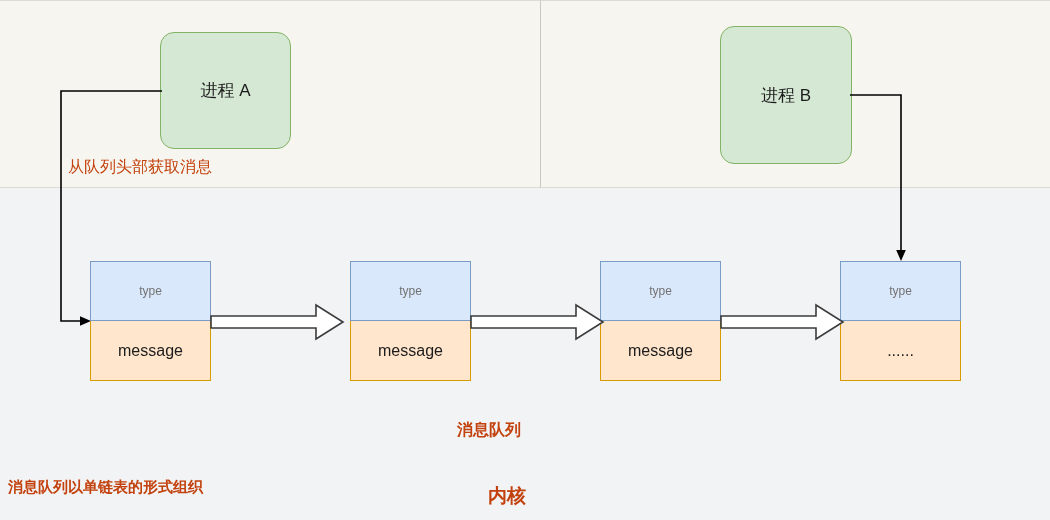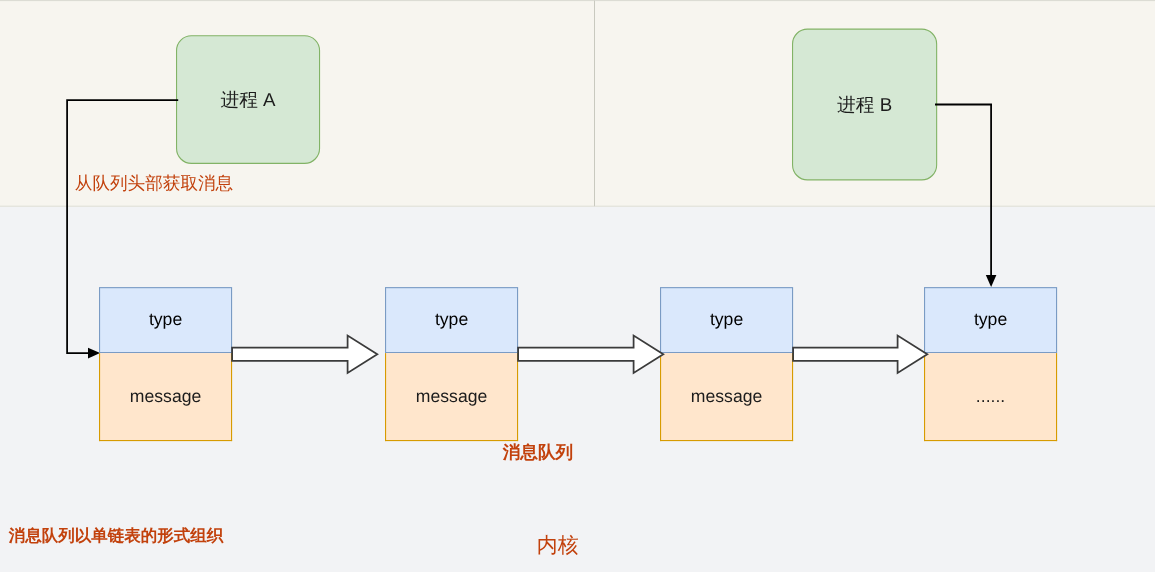--- a/index.html
+++ b/index.html
@@ -62,26 +62,26 @@
     width: 121px;
   }
   .msg-type {
     box-sizing: border-box;
     height: 60px;
     background: #dae8fc;
     border: 1px solid #7a9bc4;
     display: flex;
     align-items: center;
     justify-content: center;
-    font-size: 16px;
-    color: #000000;
+    font-size: 12px;
+    color: #737373;
   }
   .msg-body {
     box-sizing: border-box;
-    height: 80px;
+    height: 60px;
     background: #ffe6cc;
     border: 1px solid #d79b00;
     border-top: none;
     display: flex;
     align-items: center;
     justify-content: center;
     font-size: 16px;
     color: #1c1c1c;
   }
   #msg-node-1 { left: 90px; top: 261px; }
@@ -111,24 +111,24 @@
 
   
   .label {
     position: absolute;
     white-space: nowrap;
     color: #c2410c;
   }
   #label-recv { left: 68px; top: 157px; font-size: 16px; }
   #label-send { left: 820px; top: 198px; font-size: 16px; }
   #label-queue {
-    left: 457px; top: 401px; font-size: 16px; font-weight: bold;
+    left: 457px; top: 420px; font-size: 16px; font-weight: bold;
   }
   #label-kernel {
-    left: 488px; top: 483px; font-size: 19px; font-weight: normal;
+    left: 488px; top: 483px; font-size: 19px; font-weight: bold;
   }
   #label-note {
     left: 8px; top: 478px; font-size: 15px; font-weight: bold;
   }
 </style>
 </head>
 <body>
 
 <div id="canvas">
 

